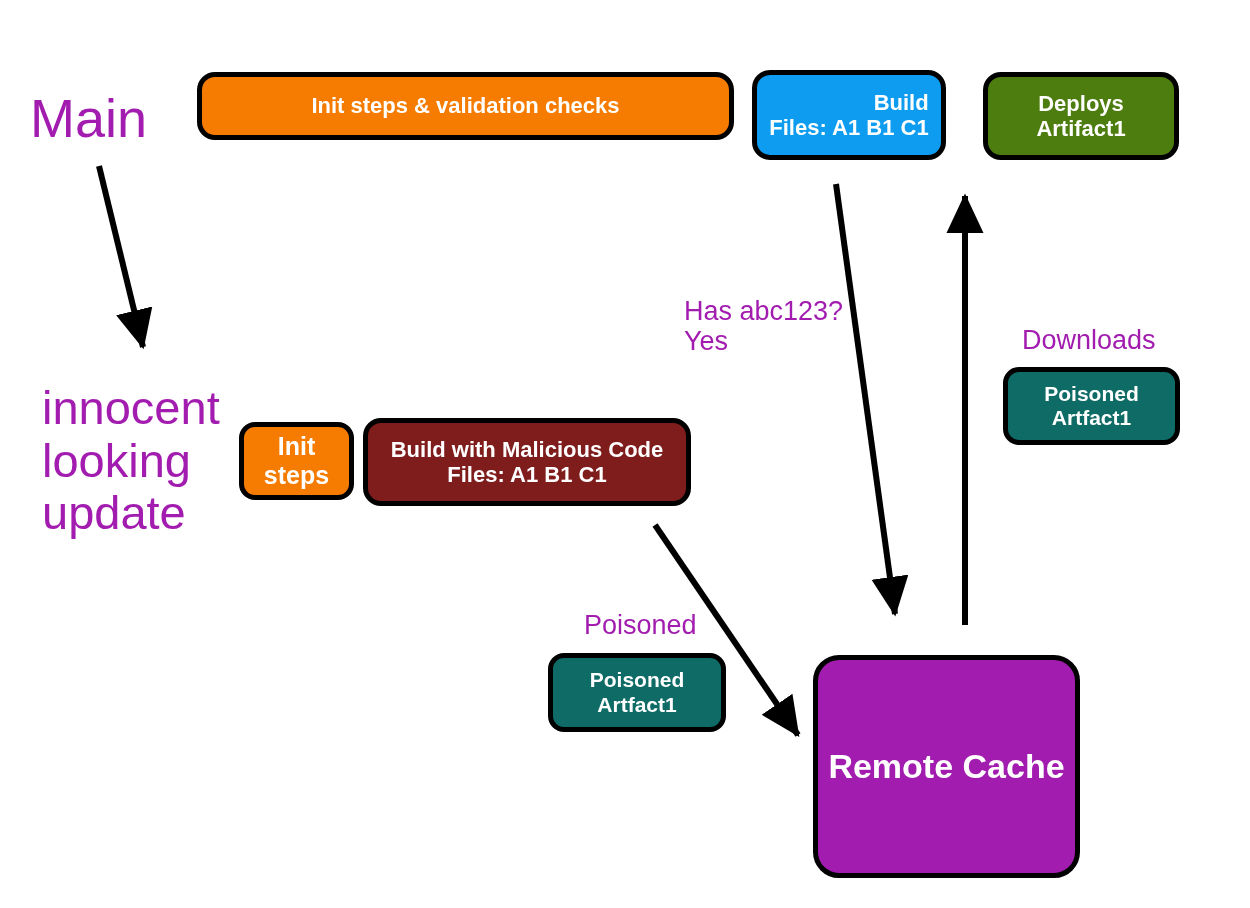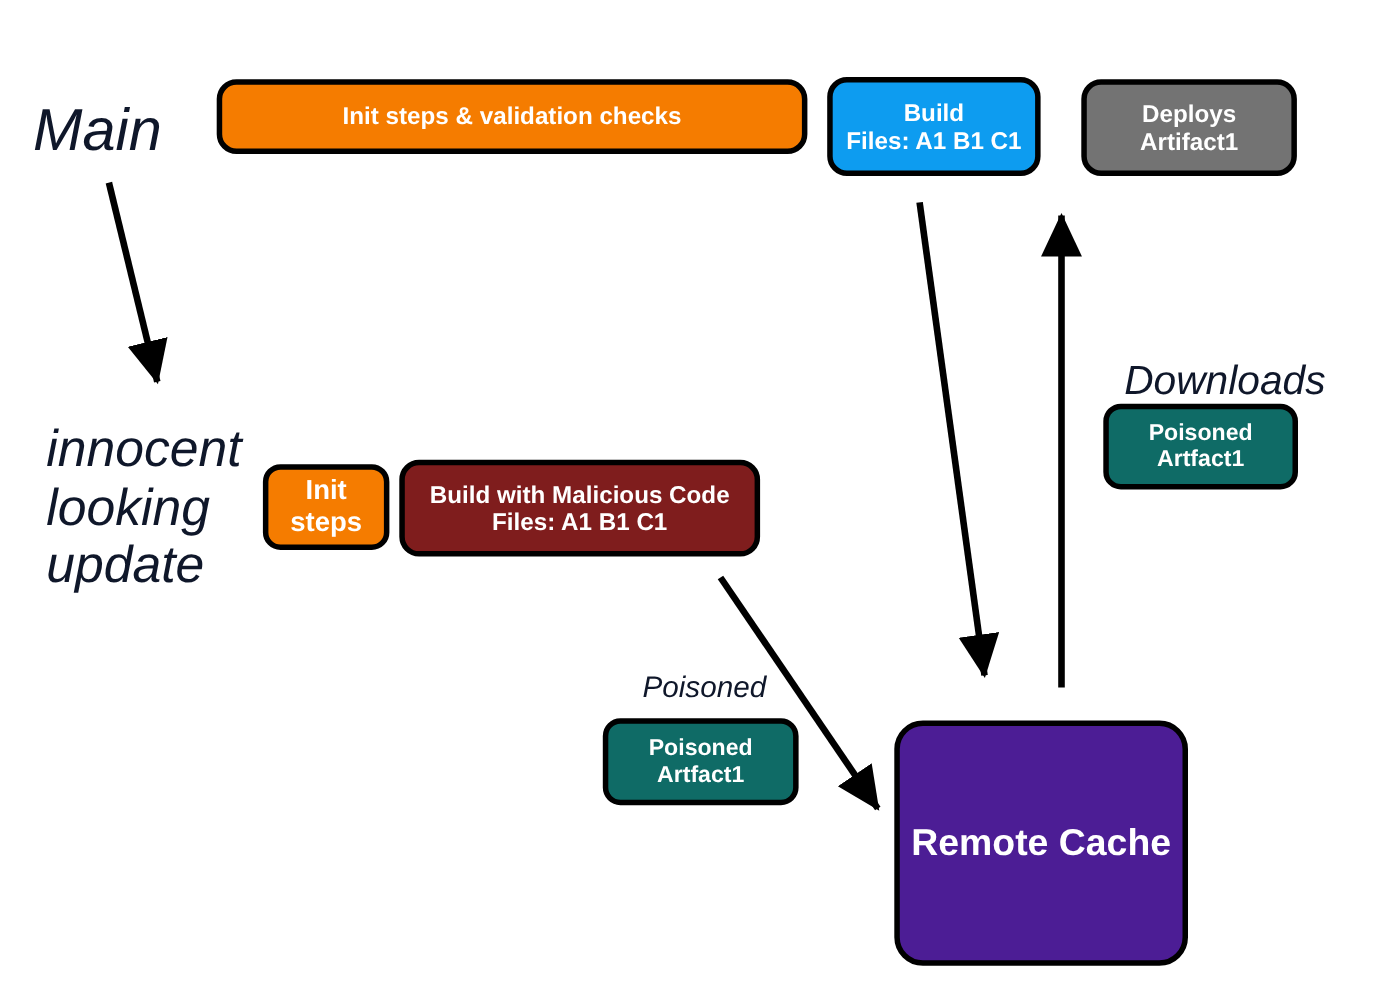--- a/index.html
+++ b/index.html
@@ -27,25 +27,24 @@
     justify-content: center;
     text-align: center;
     color: #ffffff;
     font-weight: bold;
     line-height: 1.15;
     white-space: pre-line;
     font-family: "Liberation Sans", sans-serif;
   }
   .plain-text {
     position: absolute;
-    color: #0f172a;
+    color: #a21caf;
     font-family: "Liberation Sans", sans-serif;
     white-space: pre-line;
     line-height: 1.12;
-    font-style: italic;
   }
   svg.arrows {
     position: absolute;
     left: 0;
     top: 0;
     width: 1250px;
     height: 908px;
     pointer-events: none;
   }
 </style>
@@ -81,26 +80,26 @@
   <div class="plain-text" style="left:30px; top:88px; font-size:54px;">Main</div>
 
   <div class="plain-text" style="left:42px; top:382px; font-size:47px;">innocent
 looking
 update</div>
 
   <div class="node" style="left: 197px; top: 72px; width: 537px; height: 68px; font-size: 22px; background: rgb(245, 124, 0);">
     <span>Init steps &amp; validation checks</span>
   </div>
 
-  <div class="node" style="left: 752px; top: 70px; width: 194px; height: 90px; font-size: 22px; background: rgb(13, 156, 240);">
+  <div class="node" style="left: 752px; top: 70px; width: 194px; height: 90px; font-size: 22px; background: rgb(13, 156, 240); text-align: right;">
     <span>Build
 Files: A1  B1  C1</span>
   </div>
 
-  <div class="node" style="left: 983px; top: 72px; width: 196px; height: 88px; font-size: 22px; background: #737373;">
+  <div class="node" style="left: 983px; top: 72px; width: 196px; height: 88px; font-size: 22px; background: #4d7c0f;">
     <span>Deploys
 Artifact1</span>
   </div>
 
   <div class="node" style="left: 239px; top: 422px; width: 115px; height: 78px; font-size: 25px; border-radius: 16px; background: rgb(245, 124, 0);">
     <span>Init steps</span>
   </div>
 
   <div class="node" style="left: 363px; top: 418px; width: 328px; height: 88px; font-size: 22px; background: #7f1d1d;">
     <span>Build with Malicious Code
@@ -110,22 +109,24 @@
   <div class="node" style="left: 1003px; top: 367px; width: 177px; height: 78px; font-size: 21px; border-radius: 16px; background: rgb(15, 107, 102);">
     <span>Poisoned
 Artfact1</span>
   </div>
 
   <div class="node" style="left: 548px; top: 653px; width: 178px; height: 79px; font-size: 21px; border-radius: 16px; background: rgb(15, 107, 102);">
     <span>Poisoned
 Artfact1</span>
   </div>
 
-  <div class="node" style="left: 813px; top: 655px; width: 267px; height: 223px; font-size: 34px; border-radius: 26px; background: #4c1d95;">
+  <div class="node" style="left: 813px; top: 655px; width: 267px; height: 223px; font-size: 34px; border-radius: 26px; background: #a21caf;">
     <span>Remote Cache</span>
   </div>
 
+  <div class="plain-text" style="left:684px; top:296px; font-size:27px;">Has abc123?
+Yes</div>
 
-  <div class="plain-text" style="left:1022px; top:325px; font-size:37px;">Downloads</div>
+  <div class="plain-text" style="left:1022px; top:325px; font-size:27px;">Downloads</div>
 
   <div class="plain-text" style="left:584px; top:610px; font-size:27px;">Poisoned</div>
 
 </div>
 
 </body></html>

